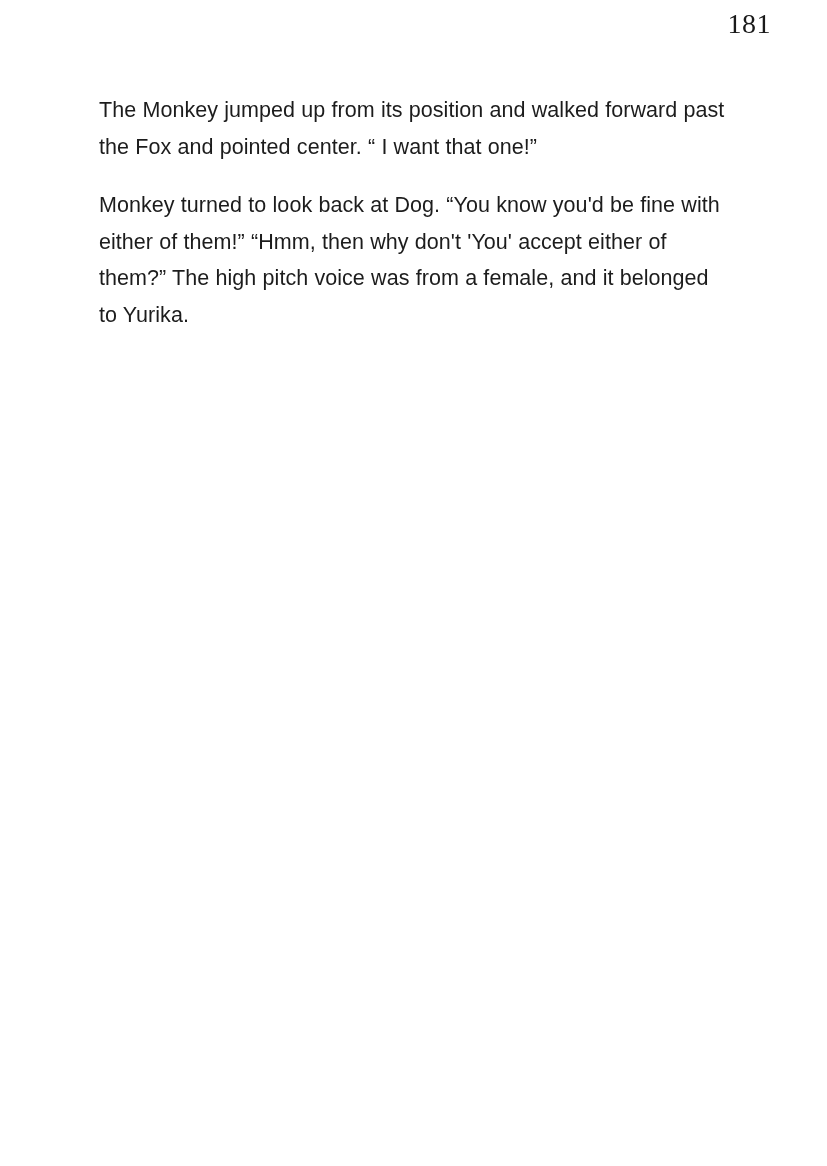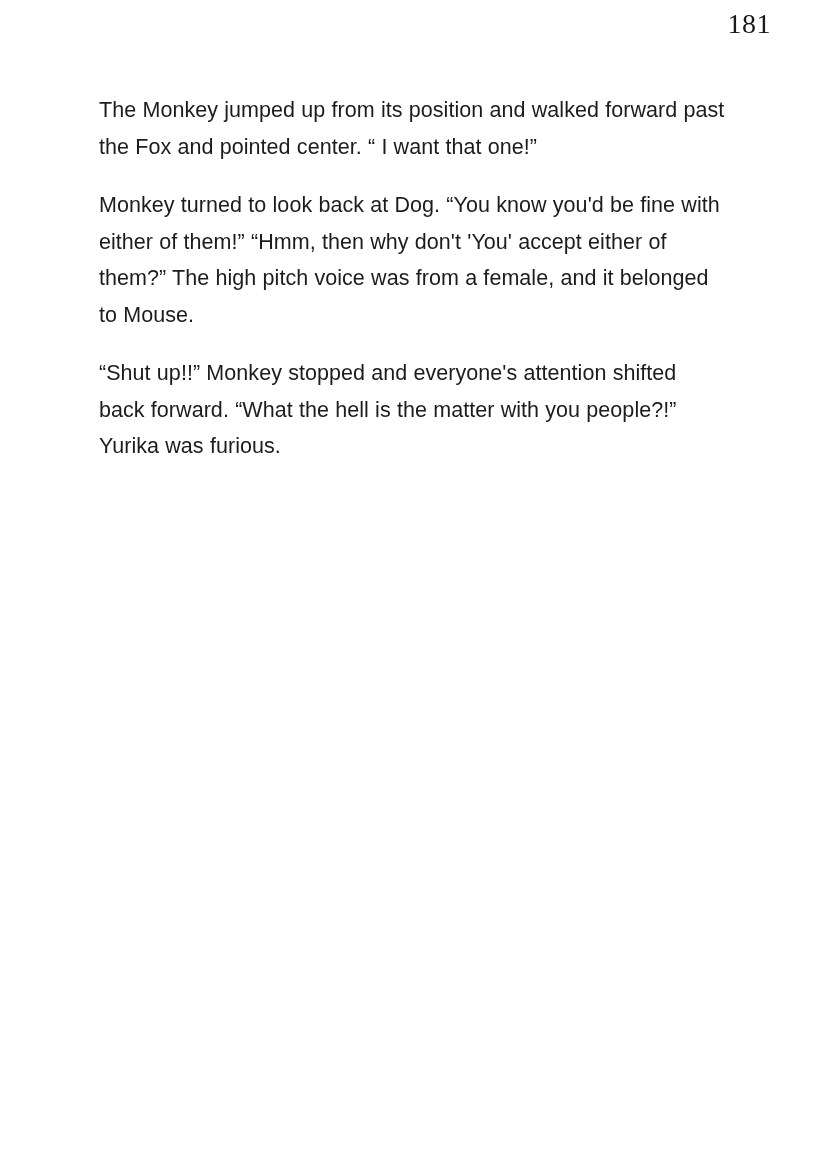--- a/index.html
+++ b/index.html
@@ -52,17 +52,16 @@
 </style>
 </head>
 <body>
 
 <div class="page">
 
   <div class="page-number">181</div>
 
   <div class="body-text">
     <p>The Monkey jumped up from its position and walked forward past the Fox and pointed center. “ I want that one!”</p>
-    <p>Monkey turned to look back at Dog. “You know you'd be fine with either of them!” “Hmm, then why don't 'You' accept either of them?” The high pitch voice was from a female, and it belonged to Mouse.</p>
-    <p>“Shut up!!” Monkey stopped and everyone's attention shifted back forward. “What the hell is the matter with you people?!” Yurika was furious.</p>
+    <p>Monkey turned to look back at Dog. “You know you'd be fine with either of them!” “Hmm, then why don't 'You' accept either of them?” The high pitch voice was from a female, and it belonged to Yurika.</p>
   </div>
 
 </div>
 
 </body></html>

